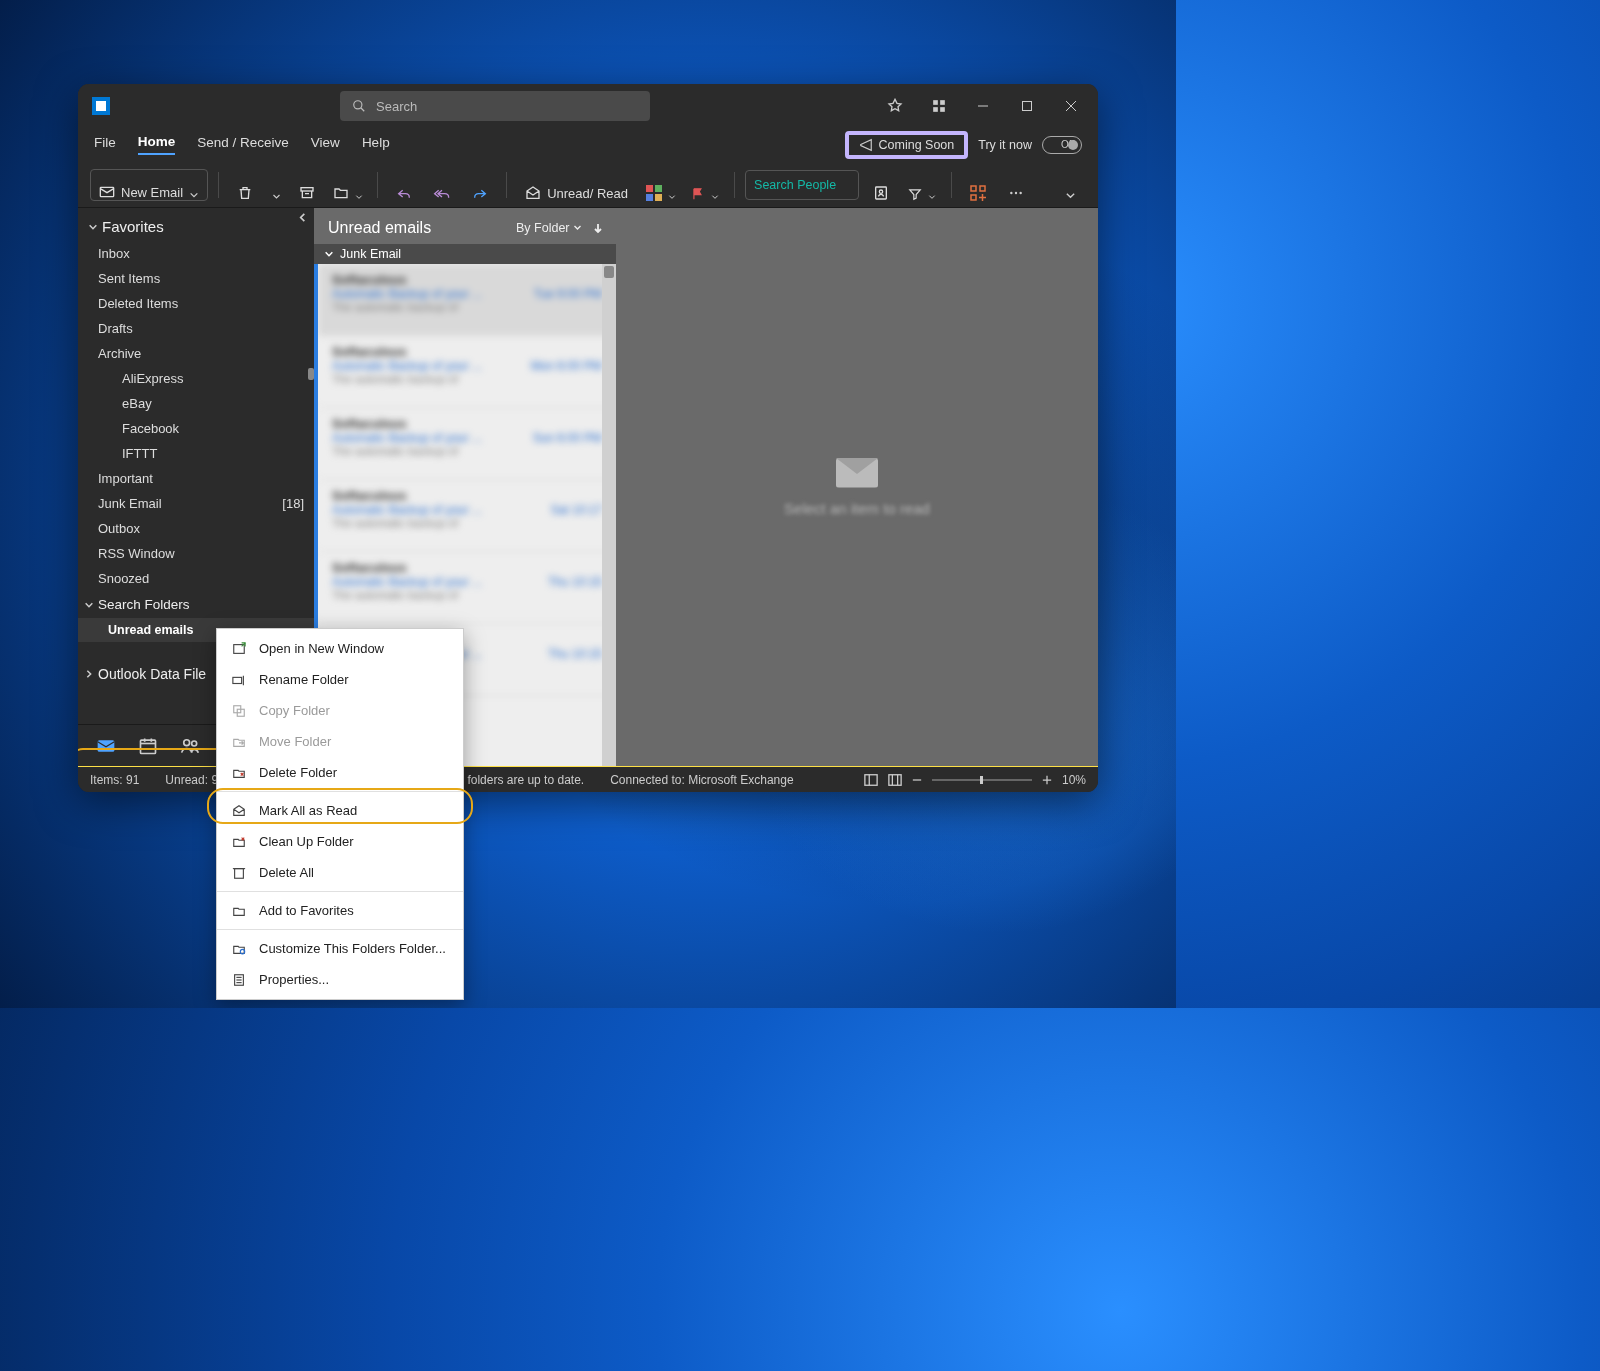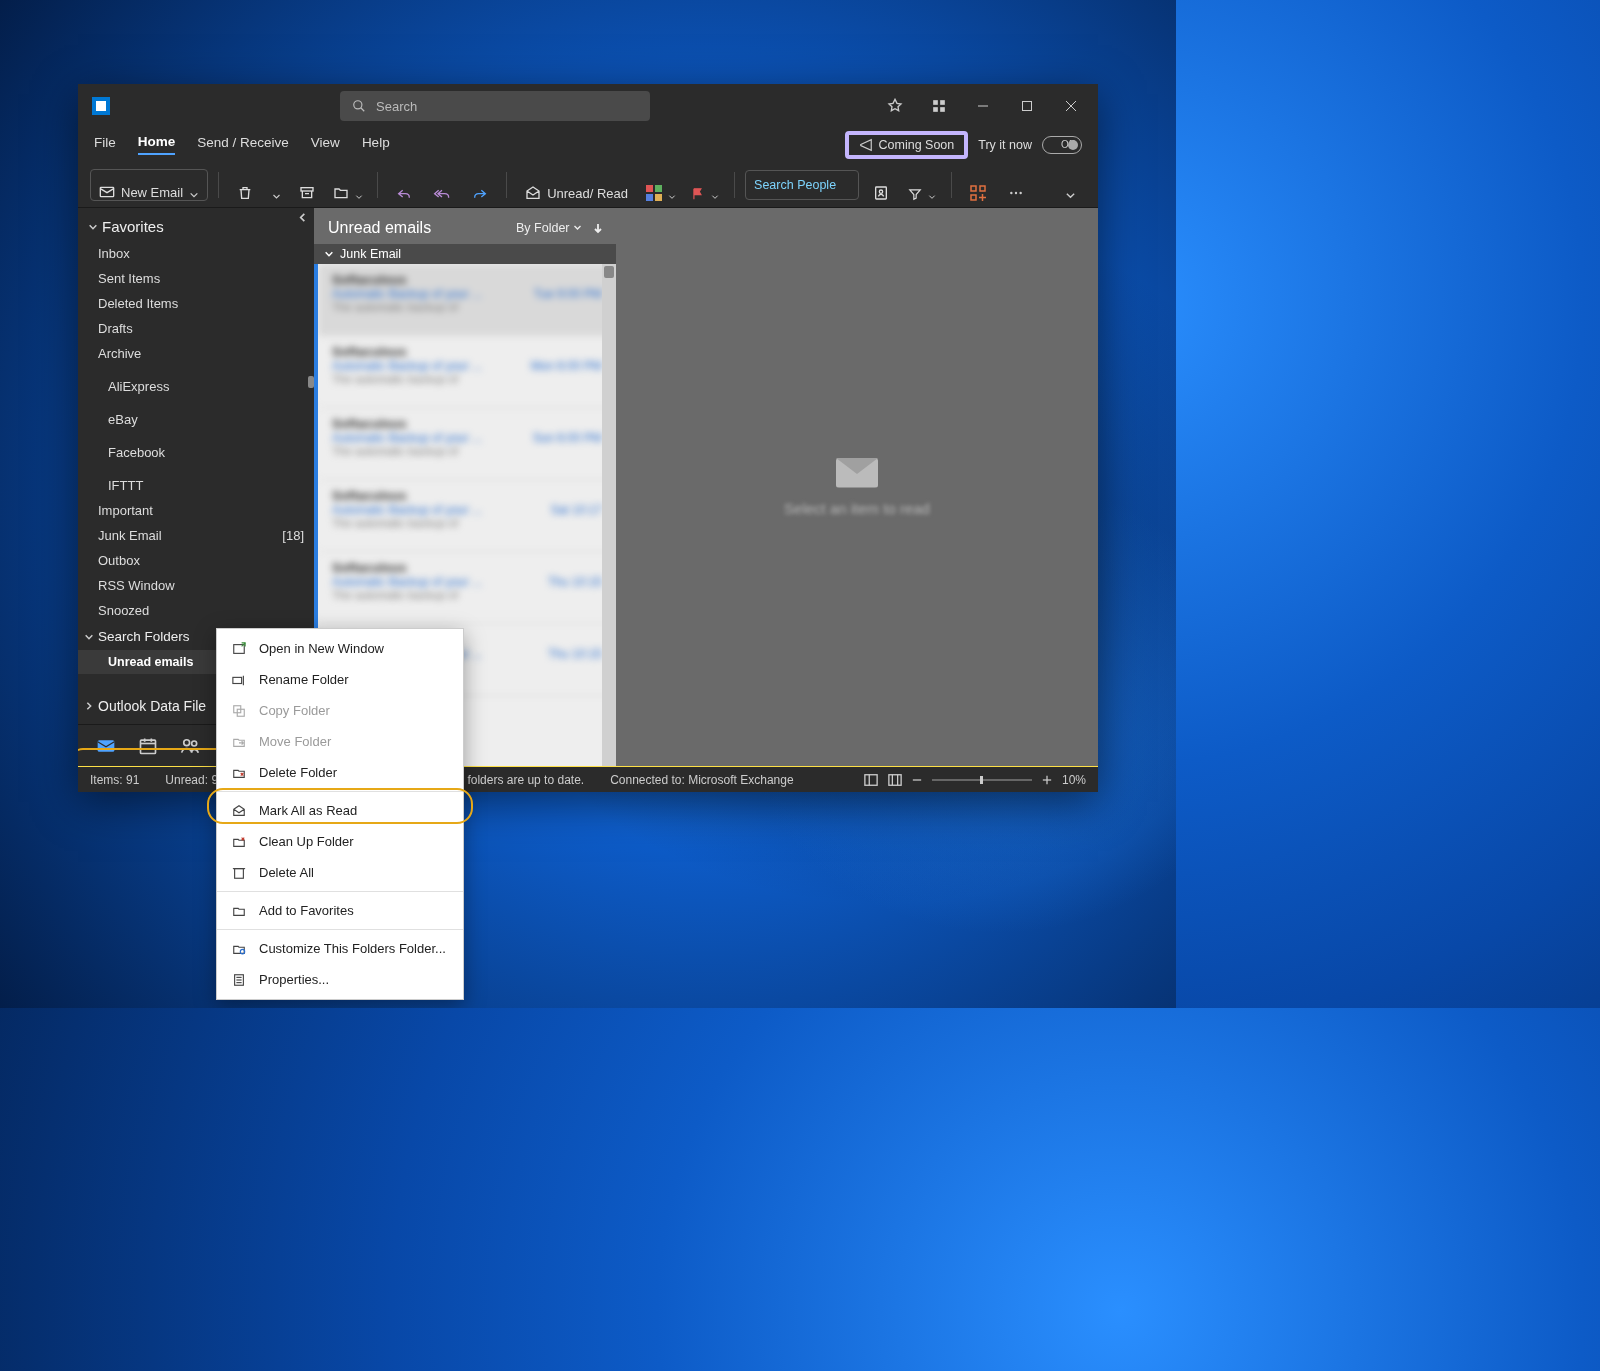--- a/index.html
+++ b/index.html
@@ -16,21 +16,21 @@
     radial-gradient(ellipse 600px 500px at 75% 55%, rgba(10,30,60,0.6) 0%, transparent 70%),
     radial-gradient(ellipse 500px 400px at 65% 40%, #3a9fff 0%, transparent 60%),
     radial-gradient(ellipse 400px 350px at 85% 70%, #1a6fd8 0%, transparent 65%),
     radial-gradient(circle at 60% 50%, #2a8fff 0%, #0d5bc7 40%, #031e4a 100%);
 }
 .outlook-window {
   position: absolute;
   left: 78px; top: 84px;
   width: 1020px; height: 708px;
   background: #2b2b2b;
-  border-radius: 0;
+  border-radius: 11px;
   box-shadow: 0 10px 40px rgba(0,0,0,0.5);
   display: flex; flex-direction: column;
   overflow: hidden;
 }
 .titlebar {
   height: 44px; background: #2b2b2b;
   display: flex; align-items: center;
   padding: 0 8px;
 }
 .app-icon { width: 18px; height: 18px; background: #0078d4; margin-left: 6px; display: flex; align-items: center; justify-content: center; }
@@ -67,32 +67,32 @@
 }
 .ribbon-sep { width: 1px; height: 26px; background: #4a4a4a; margin: 0 4px; }
 .ribbon-btn {
   height: 32px; display: flex; align-items: flex-end; gap: 6px;
   padding: 0 8px; border-radius: 4px; color: #ddd; font-size: 13px;
 }
 .new-email-btn { border: 1px solid #555; }
 .icon-btn { width: 32px; justify-content: center; padding: 0; }
 .search-people {
   width: 114px; height: 30px; border: 1px solid #555; border-radius: 4px;
-  padding: 0 8px; color: #7dd3fc; font-size: 12.5px; display: flex; align-items: center;
+  padding: 0 8px; color: #14b8a6; font-size: 12.5px; display: flex; align-items: center;
 }
 .content-area { flex: 1; display: flex; min-height: 0; }
 .sidebar {
   width: 236px; background: #2b2b2b; display: flex; flex-direction: column;
   color: #ddd; font-size: 13px; position: relative;
 }
 .sidebar-collapse { position: absolute; right: 6px; top: 3px; color: #ccc; }
 .sidebar-section { padding: 4px 0; }
 .section-header { padding: 6px 10px; font-size: 15px; color: #eee; display: flex; align-items: center; gap: 4px; }
 .folder-item { padding: 5px 10px 5px 20px; display: flex; justify-content: space-between; }
-.folder-item.sub { padding-left: 30px; margin-top: 8px; }
+.folder-item.sub { padding-left: 44px; }
 .folder-list-scroll { position: relative; }
 .folder-list-scroll::after { content: ""; position: absolute; right: 0; top: 2px; width: 6px; height: 12px; background: #888; border-radius: 2px; }
 .highlight-box {
   position: absolute; border: 2.5px solid #e6a817; border-radius: 14px; pointer-events: none;
 }
 .highlight-1 { left: -9px; top: 540px; width: 214px; height: 48px; }
 .sidebar-nav-bottom {
   margin-top: auto; height: 42px; border-top: 1px solid #1a1a1a;
   display: flex; align-items: center; gap: 22px; padding: 0 18px;
 }

